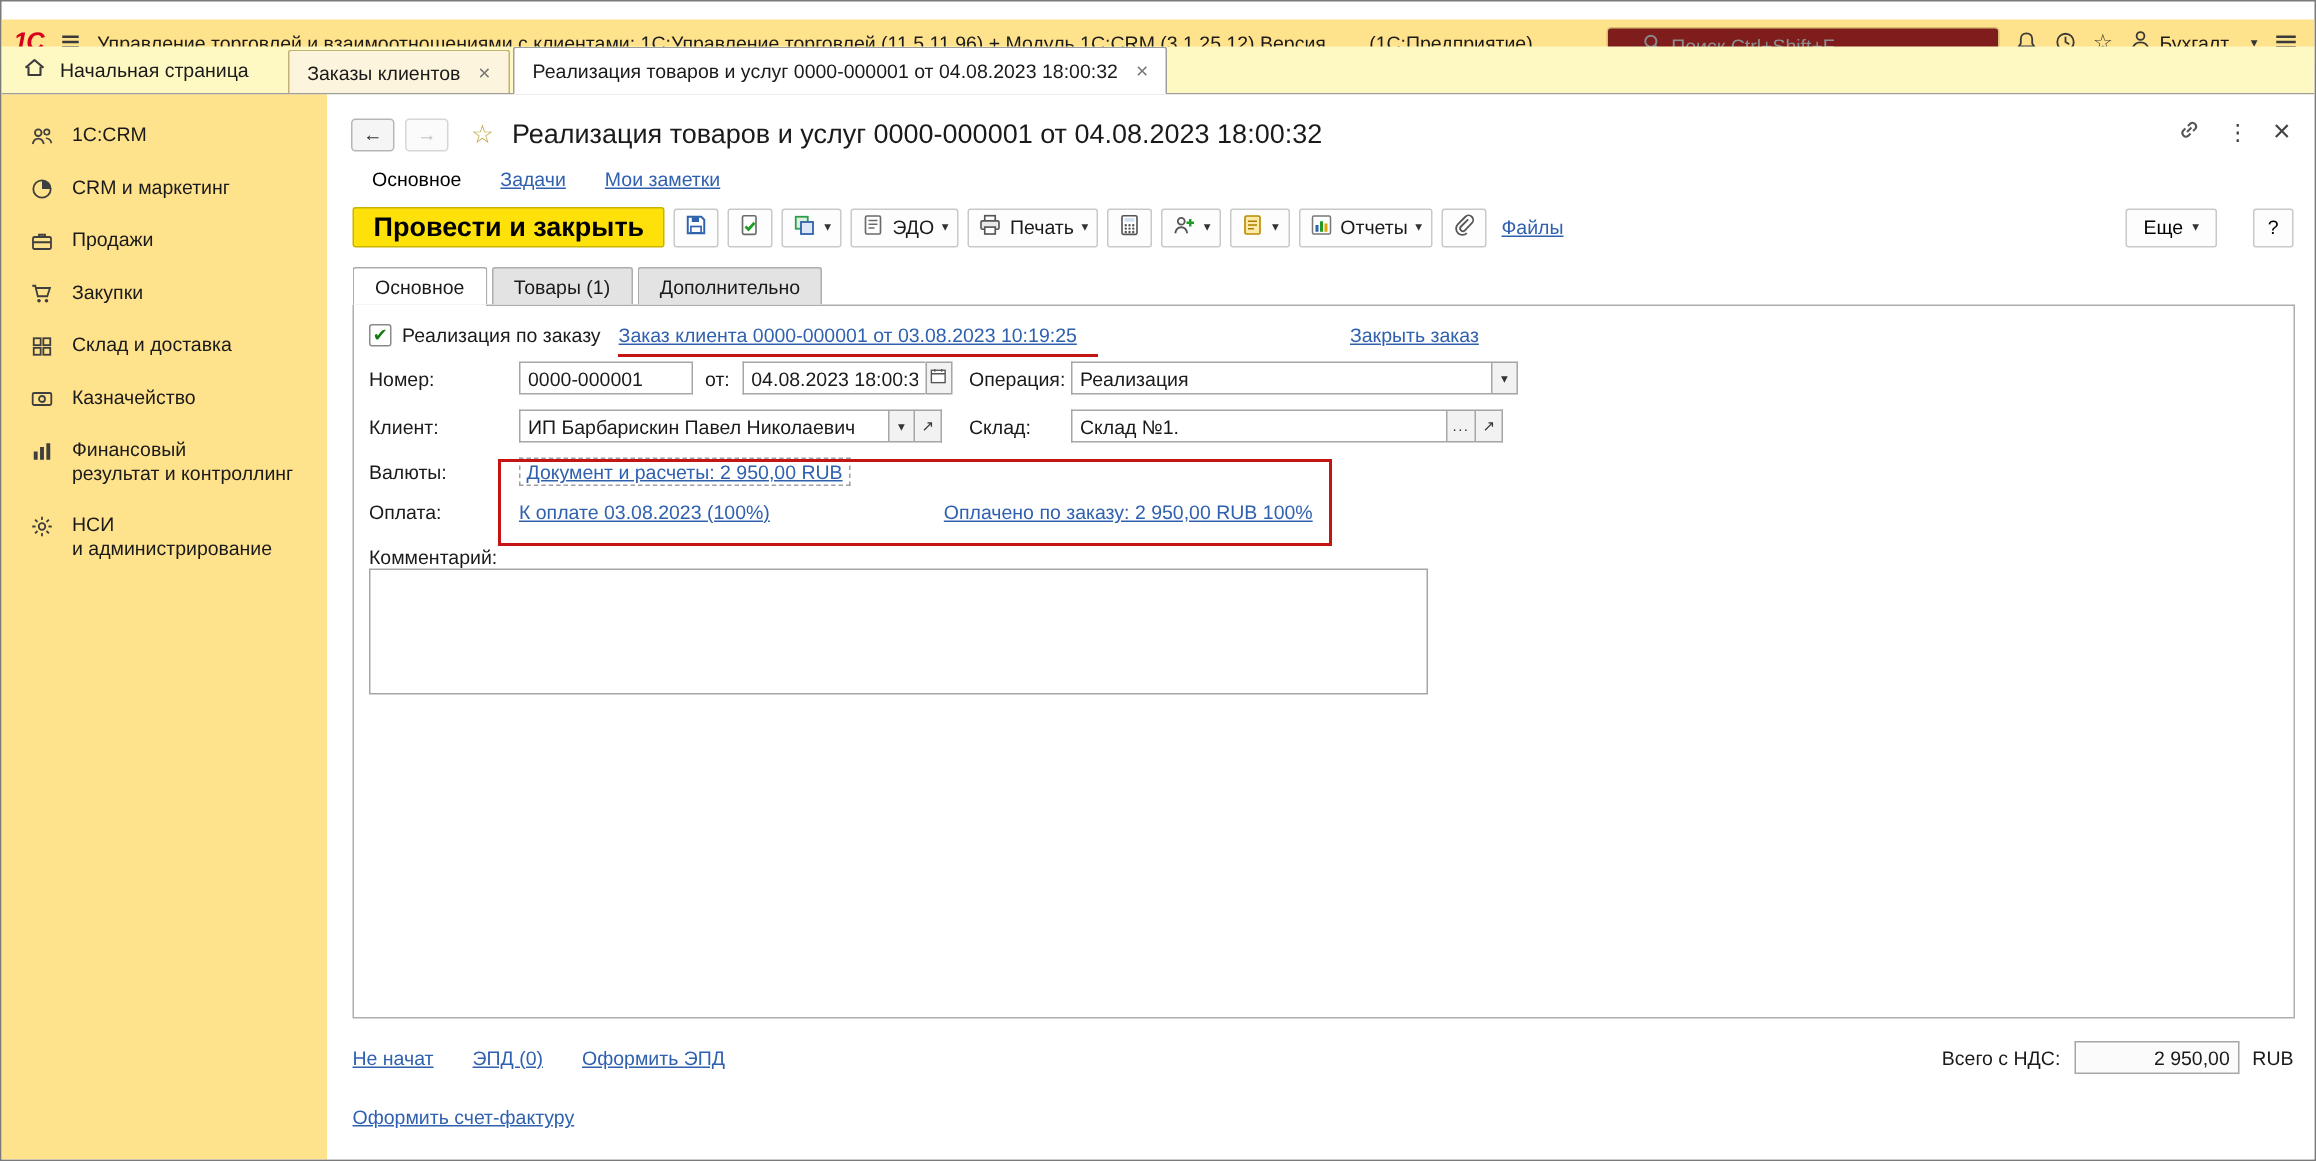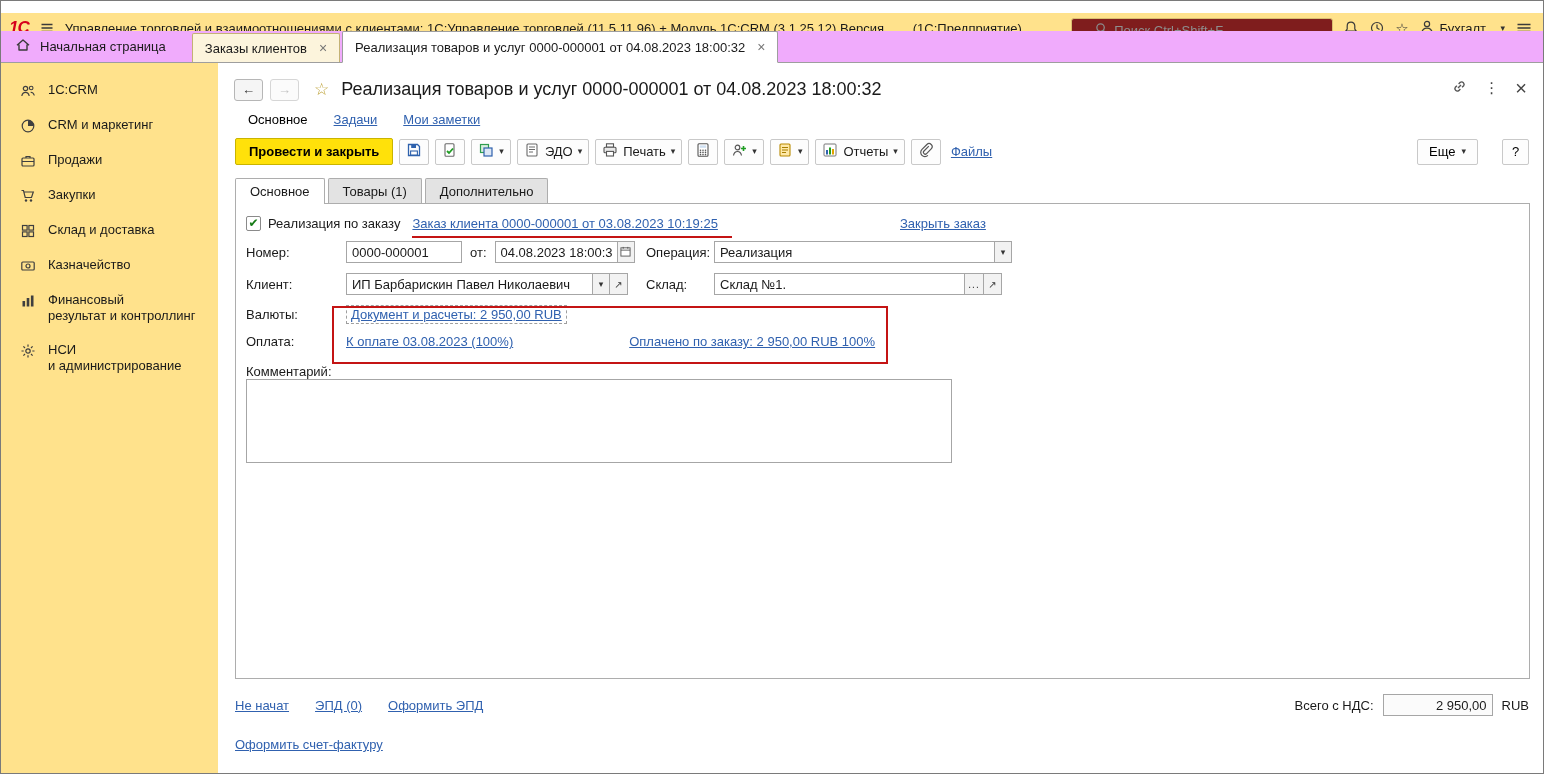--- a/index.html
+++ b/index.html
@@ -11,21 +11,21 @@
   .topbar { position:absolute; top:12px; left:0; right:0; height:30px; background:#ffe28c; display:flex; align-items:center; gap:10px; padding:0 10px 0 8px; }
   .logo { color:#d6001c; font-weight:bold; font-size:17px; font-style:italic; letter-spacing:-1px; flex:none; }
   .tb-btn { display:flex; align-items:center; justify-content:center; flex:none; cursor:pointer; background:none; border:none; }
   .app-title { flex:1; white-space:nowrap; overflow:hidden; display:flex; gap:18px; color:#1a1a1a; }
   .search { flex:none; width:262px; height:21px; background:#7f1d1d; border:1px solid #d9bf72; border-radius:3px; display:flex; align-items:flex-end; gap:6px; padding:0 23px; cursor:text; }
   .search .ph { color:#8e8e8e; }
   .tb-user { display:flex; align-items:center; gap:5px; cursor:pointer; flex:none; }
   .caret-glyph { font-size:9px; color:#333; line-height:1; }
 
   
-  .tabbar { position:absolute; top:30px; left:0; right:0; height:32px; background:#f0abfc; border-bottom:1px solid #9e9e9e; display:flex; align-items:flex-end; }
+  .tabbar { position:absolute; top:30px; left:0; right:0; height:32px; background:#fef9c3; border-bottom:1px solid #9e9e9e; display:flex; align-items:flex-end; }
   .home-tab { display:flex; align-items:center; gap:9px; height:32px; padding:0 26px 0 14px; cursor:pointer; }
   .tab { display:flex; align-items:center; gap:12px; height:29px; padding:0 12px; margin-right:2px; background:#fcf4dc; border:1px solid #c4b274; border-bottom:none; border-radius:2px 2px 0 0; cursor:pointer; white-space:nowrap; }
   .tab.active { background:#fff; border-color:#9e9e9e; height:32px; margin-bottom:-1px; z-index:2; border-bottom:1px solid #fff; }
   .tab-close { color:#767676; font-size:14px; line-height:1; cursor:pointer; }
 
   
   .sidebar { position:absolute; top:62px; left:0; bottom:0; width:217px; background:#ffe28c; padding-top:10px; }
   .side-item { display:flex; align-items:flex-start; gap:12px; padding:9px 8px 9px 19px; cursor:pointer; }
   .side-item .sicon { flex:none; margin-top:1px; }
   .slabel { white-space:pre-line; line-height:16px; }
@@ -41,21 +41,21 @@
   .doc-actions { position:absolute; right:16px; top:15px; display:flex; align-items:center; gap:16px; }
   .dots { font-size:15px; color:#444; cursor:pointer; }
   .doc-close { font-size:20px; color:#444; line-height:1; cursor:pointer; }
 
   .nav-links { display:flex; align-items:center; gap:26px; padding:9px 14px 0 30px; }
   .nav-current { color:#000; }
 
   a.link { color:#3061af; text-decoration:underline; cursor:pointer; white-space:nowrap; }
 
   .toolbar { display:flex; align-items:center; gap:6px; padding:11px 14px 0 17px; }
-  .btn-primary { background:#ffe10a; border:1px solid #c9b400; border-radius:2px; font-weight:bold; font-size:13px; padding:0 13px; height:27px; font-family:inherit; cursor:pointer; }
+  .btn-primary { background:#ffe10a; border:1px solid #c9b400; border-radius:2px; font-weight:bold; font-size:18px; padding:0 13px; height:27px; font-family:inherit; cursor:pointer; }
   .tbtn { display:inline-flex; align-items:center; gap:5px; background:#fdfdfd; border:1px solid #c9c9c9; border-radius:2px; height:26px; padding:0 6px; font-size:13px; font-family:inherit; cursor:pointer; color:#1a1a1a; }
   .tb-right { margin-left:auto; display:flex; align-items:center; gap:24px; }
   .btn { display:inline-flex; align-items:center; gap:6px; background:#fdfdfd; border:1px solid #c9c9c9; border-radius:2px; height:26px; padding:0 11px; font-size:13px; font-family:inherit; cursor:pointer; }
   .btn.help { width:27px; justify-content:center; padding:0; }
 
   .form-tabs { display:flex; padding:13px 14px 0 17px; position:relative; z-index:2; }
   .ftab { padding:5px 14px 4px; background:#e3e3e3; border:1px solid #adadad; border-bottom:none; border-radius:2px 2px 0 0; margin-right:3px; cursor:pointer; position:relative; }
   .ftab.active { background:#fff; }
   .ftab.active::after { content:""; position:absolute; left:0; right:0; bottom:-1px; height:1px; background:#fff; }
 

